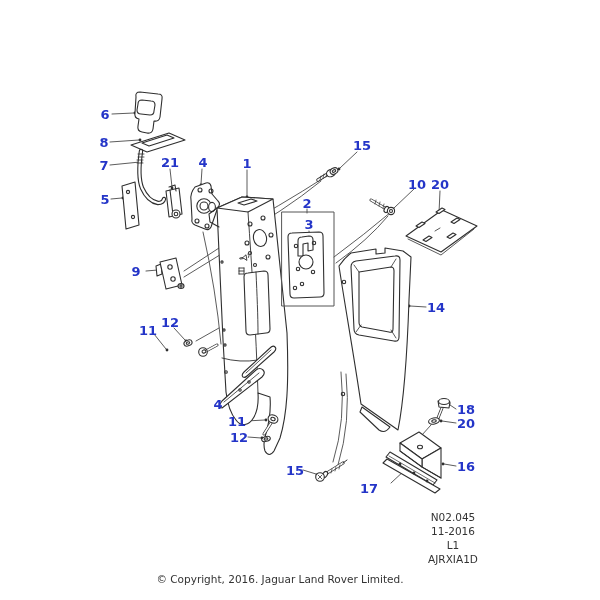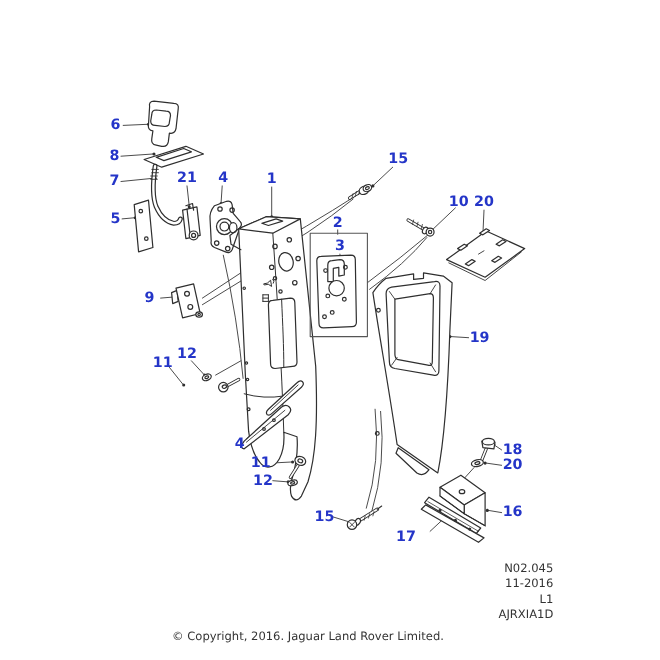--- a/index.html
+++ b/index.html
@@ -1,21 +1,21 @@
 <!DOCTYPE html>
 <html><head>
 <meta charset="utf-8">
 <style>
   html,body{margin:0;padding:0;background:#fff;}
   #stage{position:relative;width:600px;height:600px;background:#fff;overflow:hidden;
          font-family:"DejaVu Sans","Liberation Sans",sans-serif;}
   #lineart{position:absolute;left:0;top:0;}
   .callout{position:absolute;transform:translate(-50%,-50%);color:#2435c8;font-weight:bold;
            font-size:13px;line-height:13px;cursor:pointer;user-select:none;}
-  .codes{position:absolute;left:403px;top:510px;width:100px;text-align:right;
+  .codes{position:absolute;left:403px;top:510px;width:100px;text-align:center;
          font-size:10.5px;line-height:14px;color:#333;}
   .copyright{position:absolute;left:0;top:573px;width:560px;text-align:center;
              font-size:10.5px;color:#333;}
 </style>
 </head>
 <body>
 
 <div id="stage">
 
   <svg id="lineart" width="600" height="600" viewBox="0 0 600 600" stroke="#2f2f2f" fill="none" stroke-width="1.1" stroke-linejoin="round" stroke-linecap="round">
@@ -293,21 +293,21 @@
   <span class="callout" style="left:105px;top:199px">5</span>
   <span class="callout" style="left:170px;top:162px">21</span>
   <span class="callout" style="left:203px;top:162px">4</span>
   <span class="callout" style="left:247px;top:163px">1</span>
   <span class="callout" style="left:362px;top:145px">15</span>
   <span class="callout" style="left:307px;top:203px">2</span>
   <span class="callout" style="left:309px;top:224px">3</span>
   <span class="callout" style="left:417px;top:184px">10</span>
   <span class="callout" style="left:440px;top:184px">20</span>
   <span class="callout" style="left:136px;top:271px">9</span>
-  <span class="callout" style="left:436px;top:307px">19</span>
+  <span class="callout" style="left:436px;top:307px">14</span>
   <span class="callout" style="left:148px;top:330px">11</span>
   <span class="callout" style="left:170px;top:322px">12</span>
   <span class="callout" style="left:218px;top:404px">4</span>
   <span class="callout" style="left:237px;top:421px">11</span>
   <span class="callout" style="left:239px;top:437px">12</span>
   <span class="callout" style="left:295px;top:470px">15</span>
   <span class="callout" style="left:369px;top:488px">17</span>
   <span class="callout" style="left:466px;top:466px">16</span>
   <span class="callout" style="left:466px;top:409px">18</span>
   <span class="callout" style="left:466px;top:423px">20</span>

